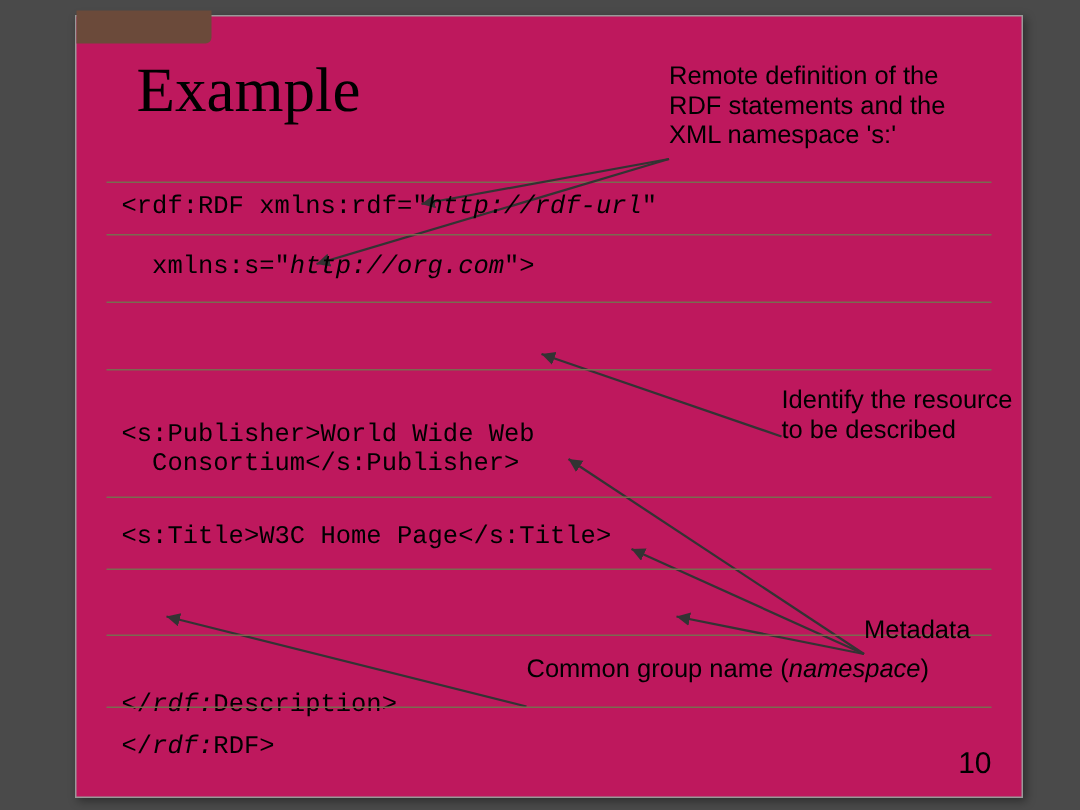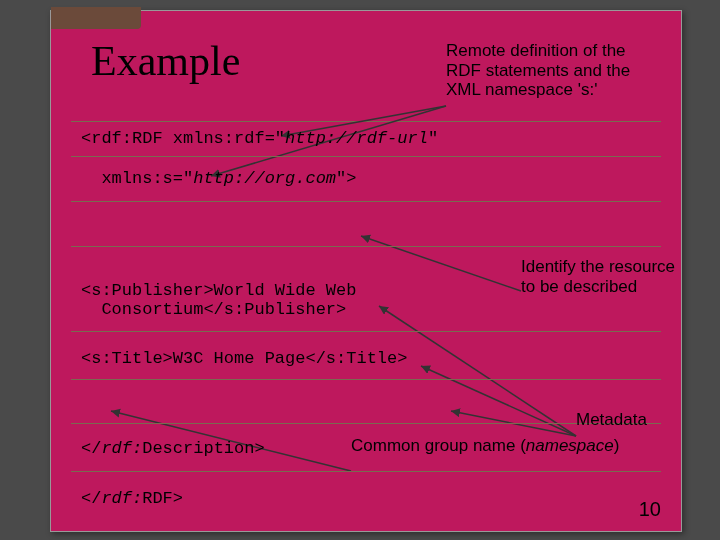--- a/index.html
+++ b/index.html
@@ -128,21 +128,21 @@
 
   <div class="hr1" style="top:320px;"></div>
 
   <div class="code" style="top:338px;">&lt;s:Title&gt;W3C Home Page&lt;/s:Title&gt;</div>
 
   <div class="hr1" style="top:368px;"></div>
 
 
   <div class="hr1" style="top:412px;"></div>
 
-  <div class="code" style="top:428px;font-family:Liberation Mono, monospace;"><span>&lt;/</span><span class="ital">rdf:</span><span>Description&gt;</span></div>
+  <div class="code" style="top:450px;font-family:Liberation Mono, monospace;"><span>&lt;/</span><span class="ital">rdf:</span><span>Description&gt;</span></div>
 
   <div class="annot" style="left:300px; top:425px;"><span>Common
 group name
 (<i>namespace</i>)</span></div>
 
   <div class="annot" style="left:525px; top:399px;">Metadata</div>
 
   <div class="hr1" style="top:460px;"></div>
 
   <div class="code" style="top:478px;"><span>&lt;/</span><span class="ital">rdf:</span><span>RDF&gt;</span></div>

